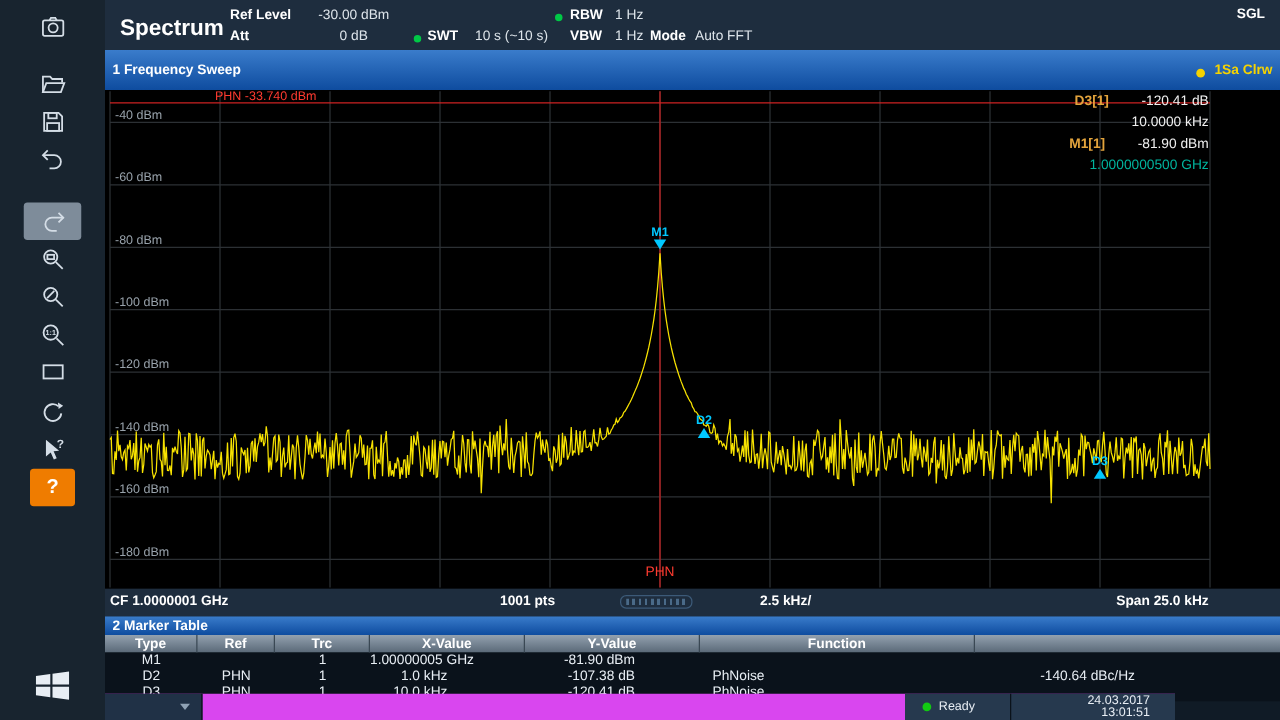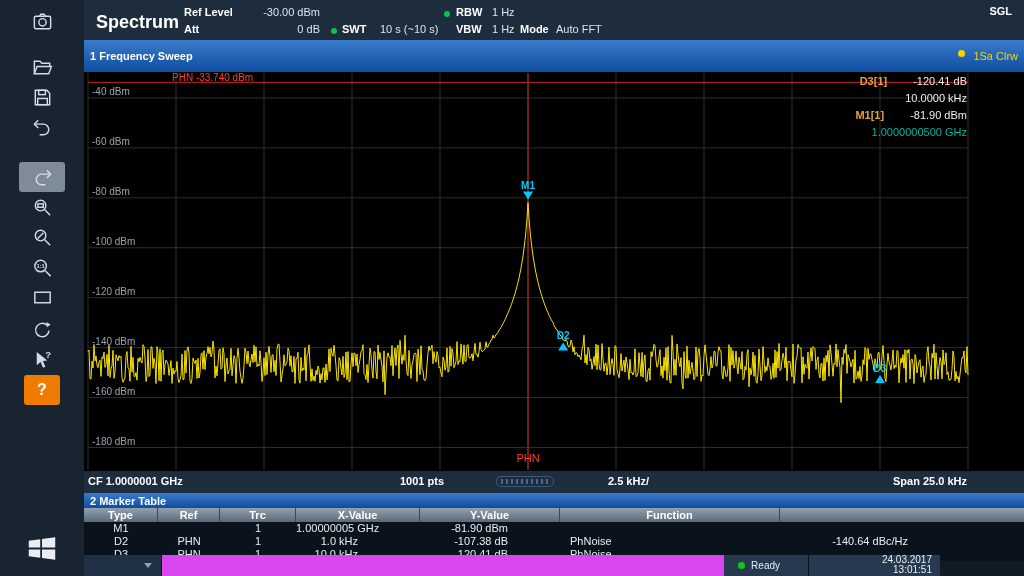--- a/index.html
+++ b/index.html
@@ -18,31 +18,31 @@
   .mtop16{margin-top:16px;} .mtop20{margin-top:20px;} .mtop3{margin-top:3px;}
   .windows-btn{position:absolute;bottom:12px;left:50%;transform:translateX(-50%);width:36px;height:32px;
                display:flex;align-items:center;justify-content:center;cursor:pointer;}
 
   
   .main{position:absolute;left:84px;top:0;width:940px;height:576px;background:#101b26;}
 
   
   .header{position:relative;height:40px;background:#1e2d3e;font-size:11px;}
   .header .lbl{position:absolute;font-weight:bold;color:#fff;white-space:nowrap;}
-  .header .val{position:absolute;color:#dde4ea;white-space:nowrap;}
+  .header .val{position:absolute;color:#dde4ea;white-space:nowrap;text-align:center;}
   .app-name{position:absolute;left:12px;top:12px;font-size:18px;font-weight:bold;color:#fff;}
   .valr{text-align:right;}
   .gdot{position:absolute;width:6px;height:6px;border-radius:50%;background:#00c846;}
   .sgl{position:absolute;right:12px;top:5px;font-weight:bold;color:#fff;}
 
   
   .titlebar,.mt-titlebar{height:32px;background:linear-gradient(#3a7ccb,#0e4c9f);display:flex;
         align-items:center;padding:0 6px;font-size:11px;font-weight:bold;color:#fff;}
   .mt-titlebar{height:15px;}
-  .trace-info{margin-left:auto;display:flex;align-items:flex-start;gap:8px;color:#f5d300;font-weight:400;}
+  .trace-info{margin-left:auto;display:flex;align-items:flex-end;gap:8px;color:#f5d300;font-weight:700;}
   .trace-dot{width:7px;height:7px;border-radius:50%;background:#f5d300;}
 
   
   .graph{position:relative;height:399px;background:#000;overflow:hidden;}
   .graph svg{position:absolute;left:0;top:0;}
   .graph svg text{font-family:"Liberation Sans",sans-serif;}
   .phn-level-label{position:absolute;left:88px;top:0;color:#ff3b30;font-size:10px;white-space:nowrap;}
   .phn-marker-label{position:absolute;left:414px;top:380px;width:60px;text-align:center;
                     color:#ff3b30;font-size:11px;}
   .readouts{position:absolute;right:57px;top:3px;width:230px;font-size:11px;}
@@ -78,21 +78,21 @@
              display:flex;align-items:stretch;font-size:10px;}
   .sb-dropdown{width:78px;background:#203146;border-right:1px solid #0a121a;display:flex;
                align-items:center;justify-content:flex-end;padding-right:9px;cursor:pointer;}
   .chev{width:0;height:0;border-left:4px solid transparent;border-right:4px solid transparent;
         border-top:5px solid #8fa2b5;}
   .sb-spacer{flex:1;}
   .sb-right{display:flex;background:#26394e;}
   .sb-ready{display:flex;align-items:center;gap:6px;padding:0 28px 0 14px;color:#e8eef4;}
   .ready-dot{width:7px;height:7px;border-radius:50%;background:#12c912;}
   .sb-datetime{width:132px;border-left:1px solid #0a121a;display:flex;flex-direction:column;
-               text-align:right;padding-right:8px;line-height:10px;color:#e8eef4;}
+               justify-content:center;text-align:right;padding-right:20px;line-height:10px;color:#e8eef4;}
 </style>
 </head>
 <body>
 
 <div class="app">
 
   <div class="sidebar">
     <div class="sb-item">
       <svg class="icn" viewBox="0 0 24 24">
         <path d="M9 6.5 L10.2 4.5 h3.6 L15 6.5"></path>

